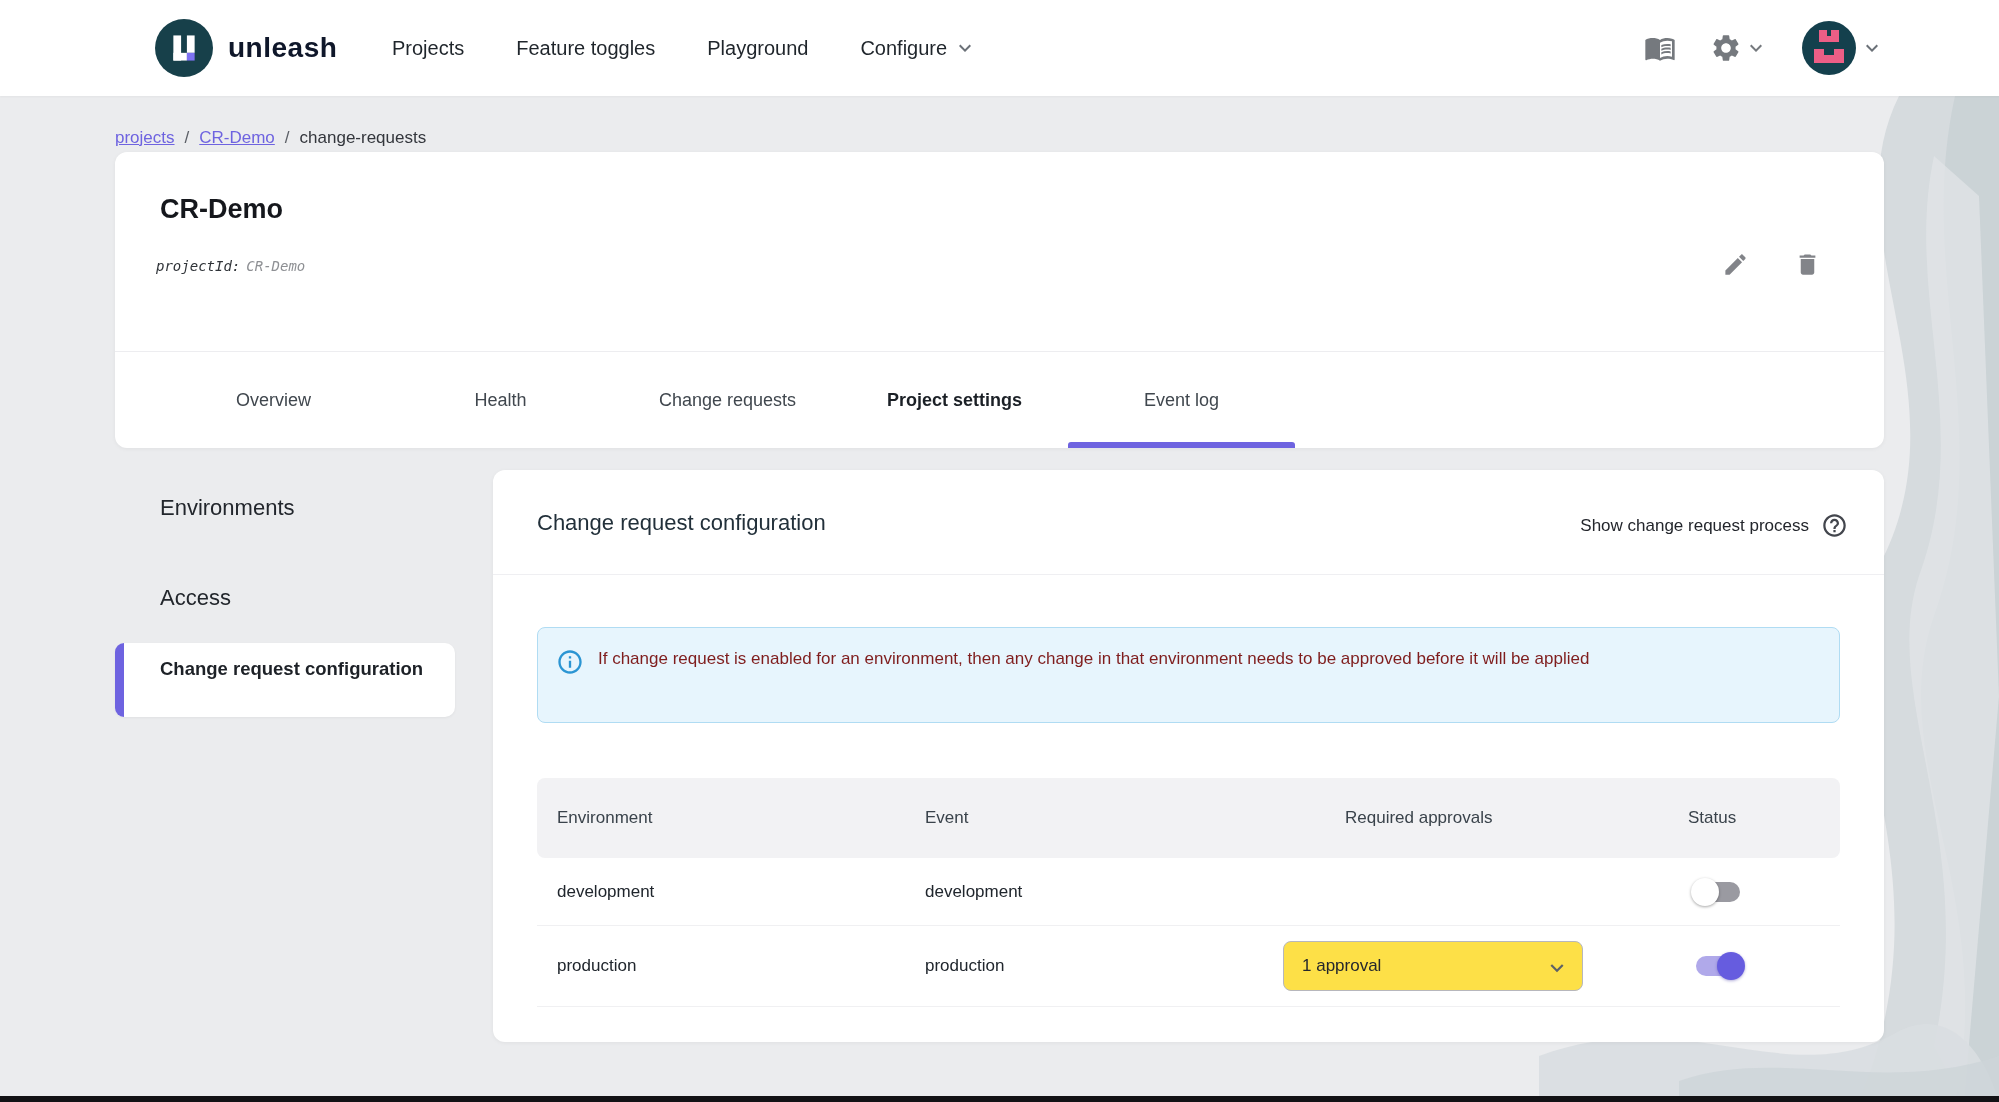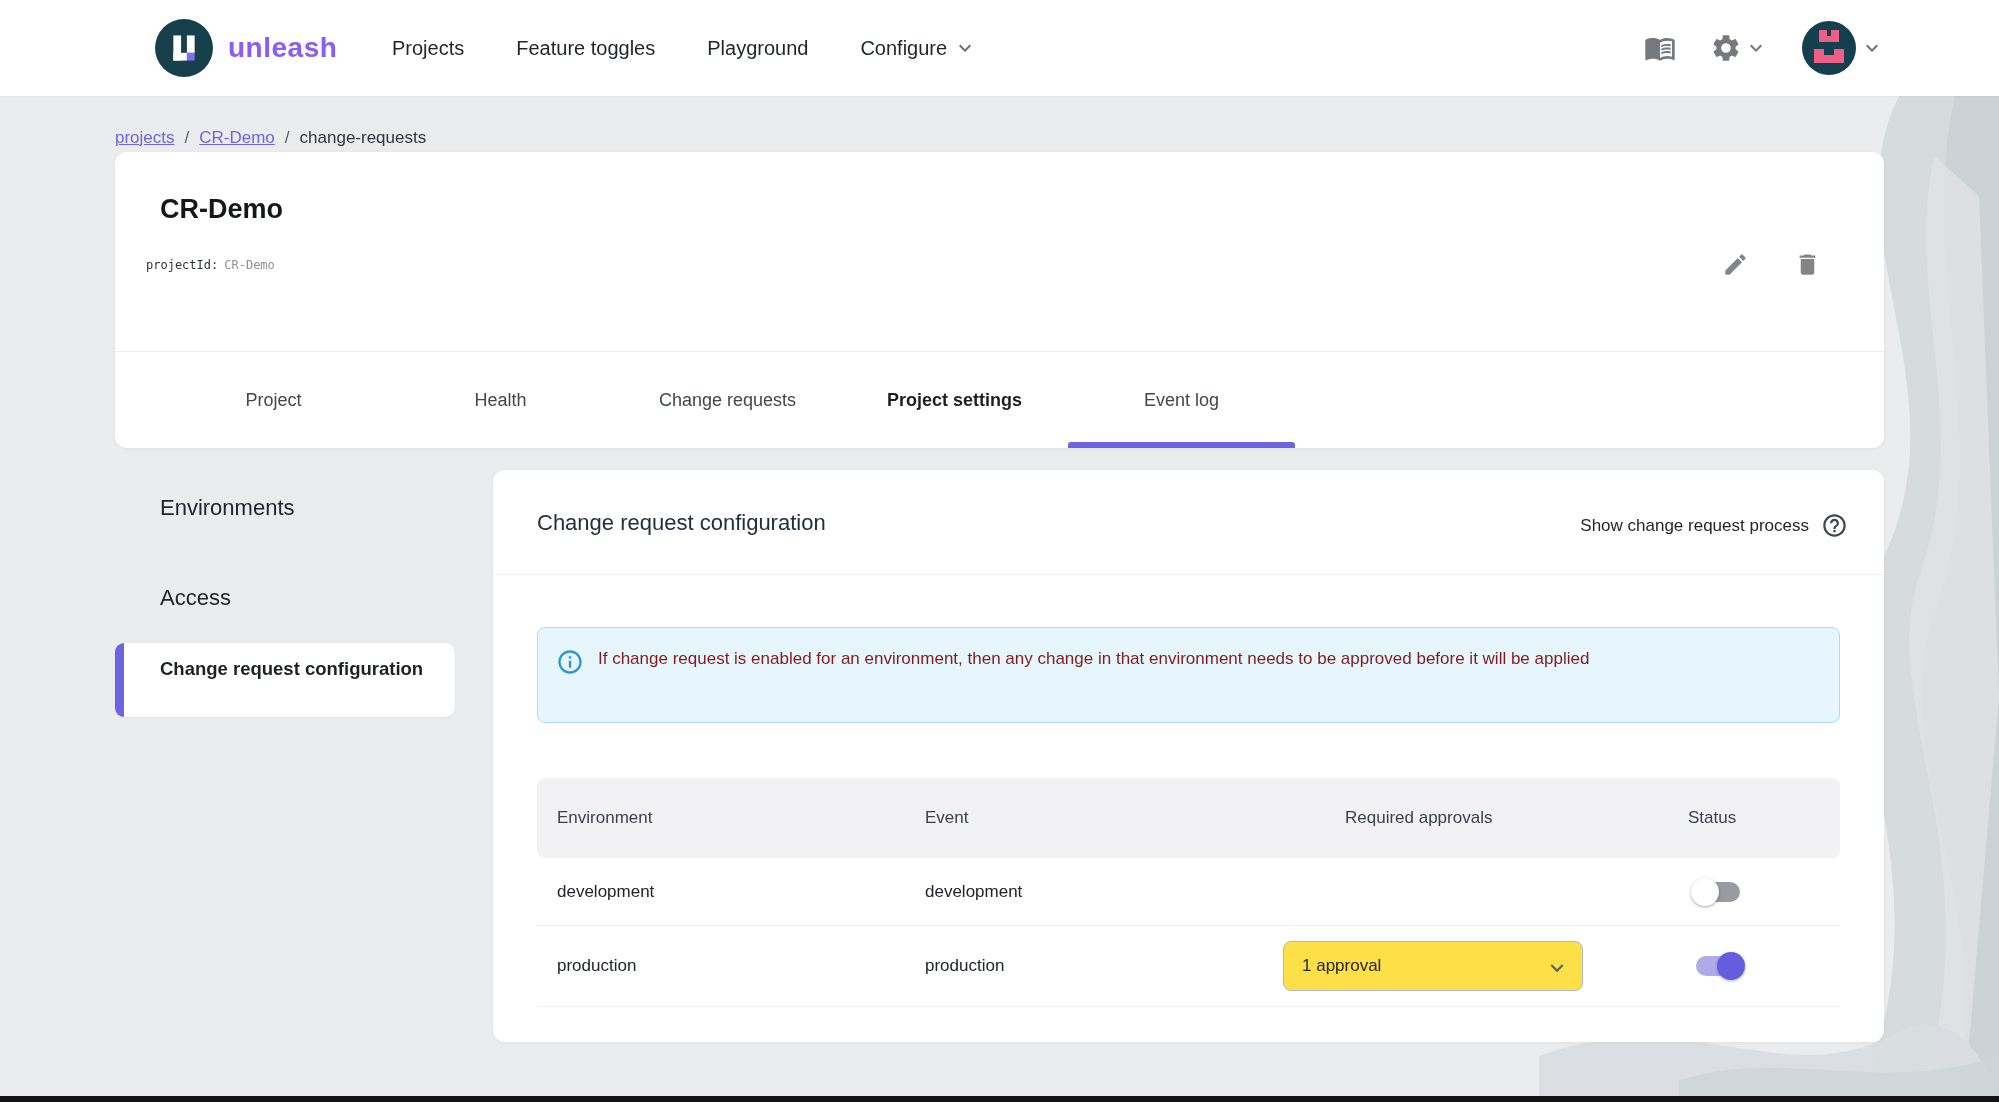--- a/index.html
+++ b/index.html
@@ -9,42 +9,42 @@
     font-family:"Liberation Sans","DejaVu Sans",sans-serif;
     color:#1e242b;
   }
   
   .topnav{
     position:absolute;left:0;top:0;width:1999px;height:96px;background:#ffffff;
     z-index:2;box-shadow:0 1px 2px rgba(0,0,0,0.04);
   }
   .logo{position:absolute;left:155px;top:19px;width:58px;height:58px;}
   .brand{position:absolute;left:228px;top:0;height:96px;display:flex;align-items:center;
-    font-size:28px;font-weight:700;color:#8b5cf6;letter-spacing:.5px;}
+    font-size:28px;font-weight:700;color:#0f172a;letter-spacing:.5px;}
   .navlinks{position:absolute;left:392px;top:0;height:96px;display:flex;align-items:center;gap:52px;}
   .navlink{font-size:20px;color:#1f252b;cursor:pointer;display:flex;align-items:center;gap:6px;}
   .nav-chevron{width:24px;height:24px;fill:#6b7178;}
   .topnav-right{position:absolute;right:115px;top:0;height:96px;display:flex;align-items:center;gap:34px;}
   .icon-btn{display:flex;align-items:center;gap:2px;cursor:pointer;}
   .icon-btn svg{fill:#75797e;}
   .avatar-wrap{display:flex;align-items:center;gap:4px;cursor:pointer;}
   
   .bg-art{position:absolute;right:0;top:96px;width:640px;height:1006px;z-index:0;}
   
   .breadcrumb{position:absolute;left:115px;top:128px;z-index:1;font-size:17px;display:flex;gap:10px;align-items:center;}
   .crumb-link{color:#6e63e0;text-decoration:underline;cursor:pointer;}
   .crumb-sep{color:#5b5f66;}
   .crumb-current{color:#33363c;}
   
   .header-card{
     position:absolute;left:115px;top:152px;width:1769px;height:296px;background:#fff;
     border-radius:12px;z-index:1;box-shadow:0 1px 4px rgba(0,0,0,0.05);
   }
   .project-title{position:absolute;left:45px;top:42px;font-size:27px;font-weight:700;color:#15171c;}
-  .project-id-line{position:absolute;left:31px;top:106px;font-family:"DejaVu Sans Mono",monospace;font-size:12px;}
+  .project-id-line{position:absolute;left:41px;top:106px;font-family:"DejaVu Sans Mono",monospace;font-size:14px;font-style:italic;}
   .project-id-label{color:#2f3338;}
   .project-id-value{color:#8e9094;margin-left:6px;}
   .card-actions{position:absolute;right:55px;top:90px;display:flex;gap:28px;}
   .card-action-btn{width:44px;height:44px;border:none;background:transparent;display:flex;align-items:center;justify-content:center;cursor:pointer;border-radius:50%;}
   .card-action-btn svg{fill:#828489;}
   .card-divider{position:absolute;left:0;top:199px;width:100%;height:1px;background:#ededf0;}
   
   .tabs{position:absolute;left:45px;top:200px;height:96px;display:flex;}
   .tab{width:227px;height:96px;display:flex;align-items:center;justify-content:center;
     font-size:18px;color:#40474e;cursor:pointer;position:relative;}
@@ -197,21 +197,21 @@
     <button class="card-action-btn">
       <svg width="27" height="27" viewBox="0 0 24 24">
           <path d="M6 19c0 1.1.9 2 2 2h8c1.1 0 2-.9 2-2V7H6v12zM19 4h-3.5l-1-1h-5l-1 1H5v2h14V4z"></path>
         </svg>
     </button>
   </div>
   <div class="card-divider"></div>
 
   <div class="tabs">
     <div class="tab">
-        <span>Project</span>
+        <span>Overview</span>
       </div>
     <div class="tab">
         <span>Health</span>
       </div>
     <div class="tab">
         <span>Change requests</span>
       </div>
     <div class="tab active">
         <span>Project settings</span>
       </div>

